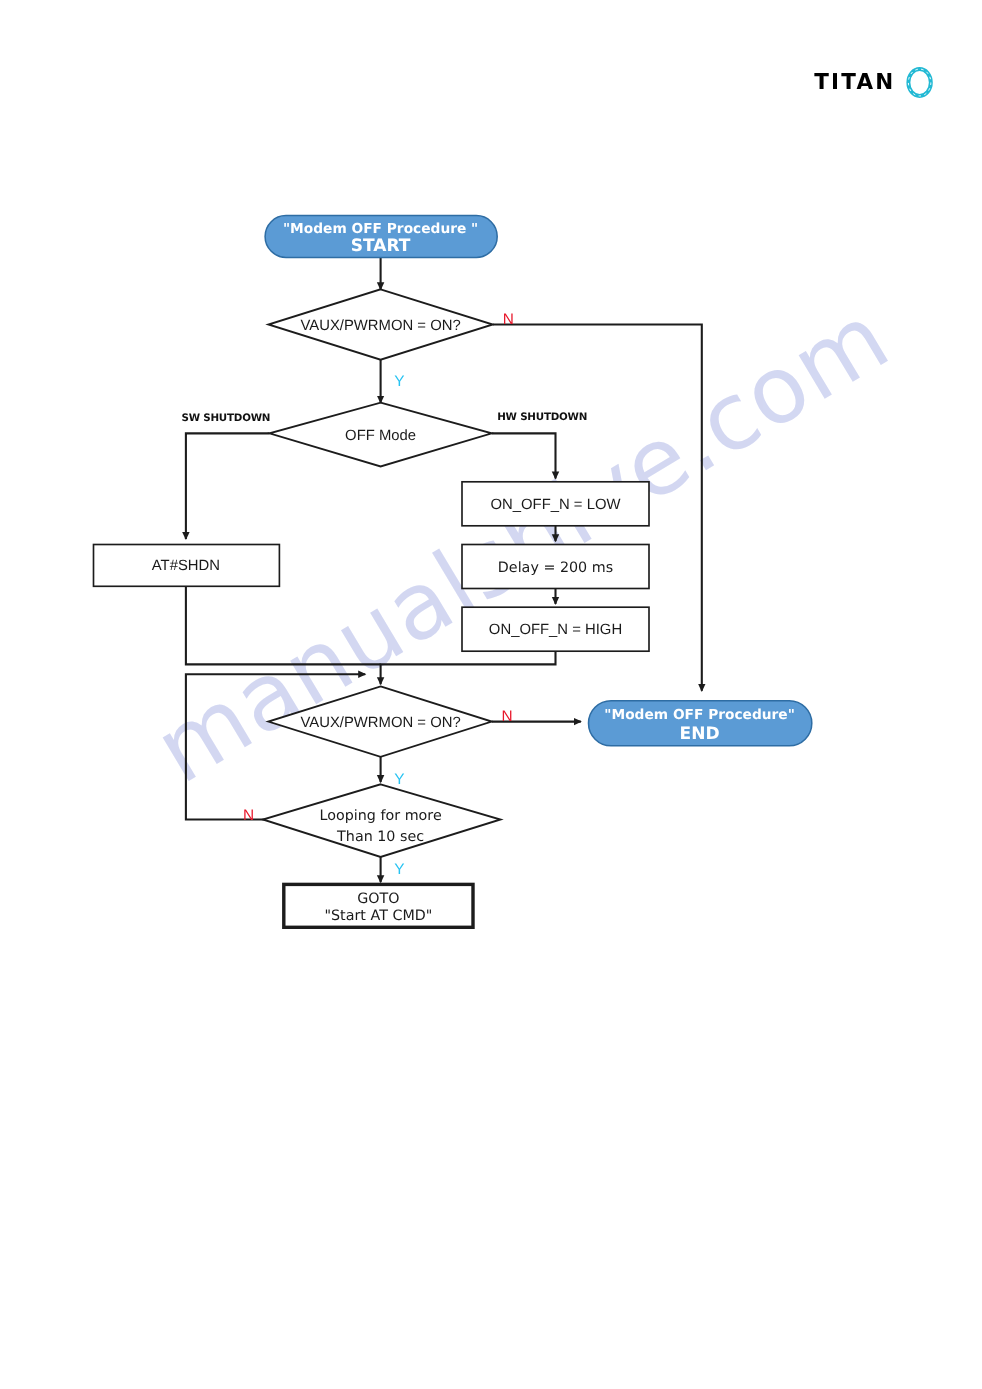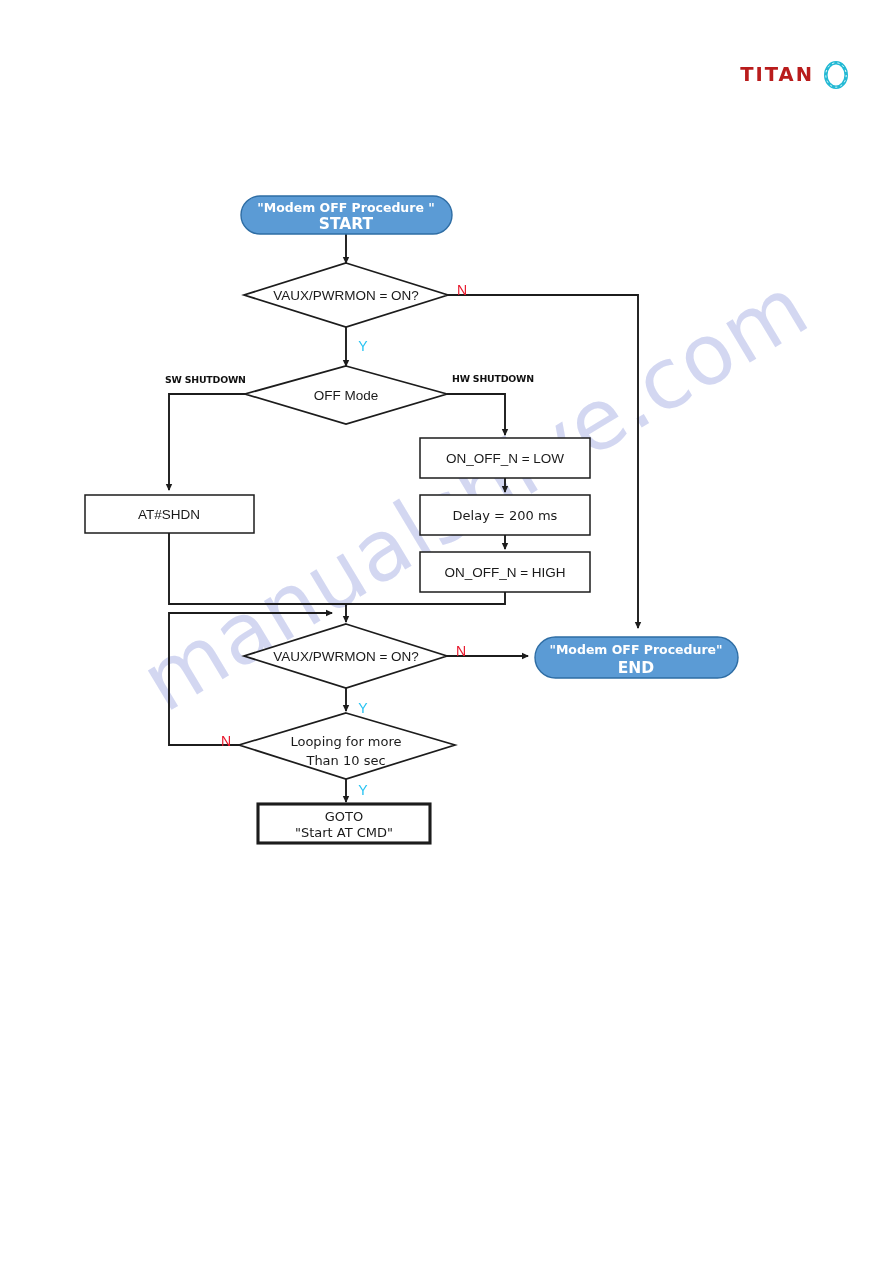--- a/index.html
+++ b/index.html
@@ -28,21 +28,21 @@
     display: flex;
     align-items: center;
     gap: 9px;
     height: 34px;
   }
   #brand .wordmark {
     font-family: "DejaVu Sans", sans-serif;
     font-size: 19.5px;
     letter-spacing: 2.0px;
     font-weight: 700;
-    color: #b91c1c;
+    color: #000000;
     line-height: 1;
     transform: scaleY(1.02);
   }
   #brand .ring {
     display: block;
     width: 26px;
     height: 28px;
   }
   
   #watermark {

